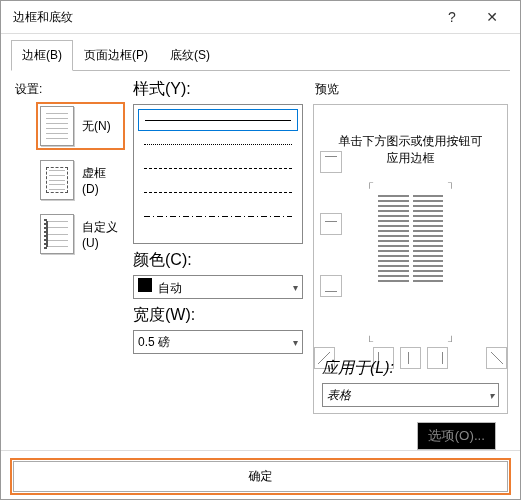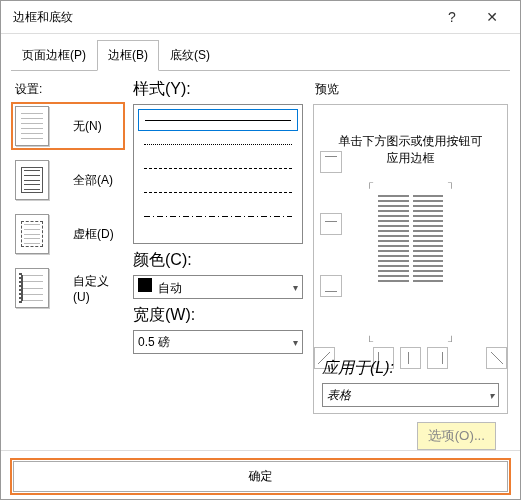--- a/index.html
+++ b/index.html
@@ -7,21 +7,21 @@
 .titlebar { height: 30px; background: #fff; display: flex; align-items: center; padding: 16px 8px; border-bottom: 1px solid #ddd;}
 .titlebar .title { flex: 1; font-size: 12px; padding-left: 4px;}
 .titlebar .btn { width: 40px; height: 30px; display: flex; align-items: center; justify-content: center; font-size: 14px; color: #333;}
 .tabs { display: flex; padding: 6px 10px 0 10px; background: #fff;}
 .tab { padding: 6px 10px; border: 1px solid transparent; font-size: 12px; cursor: pointer;}
 .tab.active { border: 1px solid #bbb; border-bottom: 1px solid #fff; background: #fff;}
 .tabstrip-line { border-bottom: 1px solid #bbb; margin: -1px 10px 0 10px;}
 .body { display: flex; padding: 8px 12px 0 12px; gap: 10px;}
 .col-settings { width: 110px; }
 .section-label { font-size: 12px; margin: 2px 0 6px 2px;}
-.setting-item { display: flex; align-items: center; gap: 24px; margin-bottom: 10px; padding: 2px; cursor: pointer;}
+.setting-item { display: flex; align-items: center; gap: 8px; margin-bottom: 10px; padding: 2px; cursor: pointer; margin-left: 25px;}
 .setting-item.selected { outline: 2px solid #ED7D31; outline-offset: 0; padding: 0; }
 .setting-item.selected .thumb{ margin:2px 0 2px 2px}
 .thumb { width: 34px; height: 40px; border: 1px solid #999; background: #fff; position: relative; flex-shrink: 0; box-shadow: 1px 1px 0 #ccc;}
 .thumb .lines { position: absolute; inset: 6px 5px; display: flex; flex-direction: column; justify-content: space-between;}
 .thumb .lines i { display: block; height: 1px; background: #bbb;}
 .thumb.box .lines { border: 1px solid #555; padding: 2px;}
 .thumb.all .lines { border: 1px solid #555; padding: 2px;}
 .thumb.all .lines i { background: #555;}
 .thumb.dashed .lines { border: 1px dashed #555; padding: 2px;}
 .thumb.custom .lines { border-left: 2px solid #555; }
@@ -50,70 +50,58 @@
 .pages { position:absolute; inset: 18px 30px; display:flex; gap:4px; justify-content:center;}
 .page { width: 44px; display: flex; flex-direction: column; gap: 3px;}
 .page i{display:block;height:2px;background:#888;}
 .edge-btn { width: 22px; height: 22px; border: 1px solid #bbb; background: #fff; cursor: pointer; display:inline-flex;align-items:center;justify-content:center;}
 .edge-left-col{position:absolute;left:6px;top:46px;display:flex;flex-direction:column;gap:40px;}
 .edge-bottom-row{position:absolute;left:0;right:0;bottom:44px;display:flex;gap:6px;justify-content:center;align-items:center;}
 .edge-bottom-row .spacer{width:28px;}
 .apply-row{position:absolute;left:8px;right:8px;bottom:6px;font-style:italic;}
 .apply-row .select{margin-top:4px;}
 .options-row{text-align:right;padding:8px 12px 0 0;}
-.opt-btn{border:1px solid #bbb;background:#fef9c3;color:#888;padding:4px 10px;cursor:default;}
+.opt-btn{border:1px solid #bbb;background:#000000;color:#888;padding:4px 10px;cursor:default;}
 .footer { border-top: 1px solid #ddd; padding: 10px 12px; display: flex; justify-content: flex-end; gap: 10px; flex-direction: column;}
 .btn-std { border: 1px solid #aaa; background: #fff; padding: 6px 20px; font-size: 12px; cursor: pointer;}
 .btn-primary { outline: 2px solid #ED7D31; outline-offset: 1px;}
 .eb-inner{width:12px;height:12px;box-sizing:border-box;}
 </style>
 </head>
 <body>
 
 <div class="titlebar">
   <div class="title">边框和底纹</div>
   <div class="btn">?</div>
   <div class="btn">✕</div>
 </div>
 
 <div class="tabs">
+  <div class="tab active"><span>边框(B)</span></div>
   <div class="tab"><span>页面边框(P)</span></div>
-  <div class="tab active"><span>边框(B)</span></div>
   <div class="tab"><span>底纹(S)</span></div>
 </div>
 <div class="tabstrip-line"></div>
 
 <div class="body">
   <div class="col-settings">
     <div class="section-label">设置:</div>
 
     <div class="setting-item selected">
       <div class="thumb none">
           <div class="lines">
             <i></i>
             <i></i>
             <i></i>
             <i></i>
             <i></i>
             <i></i>
           </div>
         </div>
       <span>无(N)</span>
-    </div>
-    <div class="setting-item">
-      <div class="thumb all">
-          <div class="lines">
-            <i></i>
-            <i></i>
-            <i></i>
-            <i></i>
-            <i></i>
-          </div>
-        </div>
-      <span>全部(A)</span>
     </div>
     <div class="setting-item">
       <div class="thumb dashed">
           <div class="lines">
             <i></i>
             <i></i>
             <i></i>
             <i></i>
             <i></i>
           </div>

